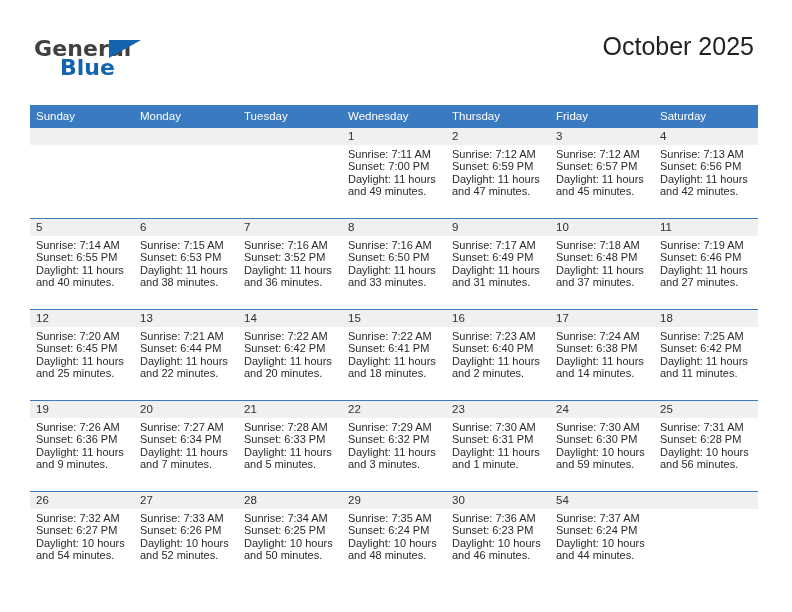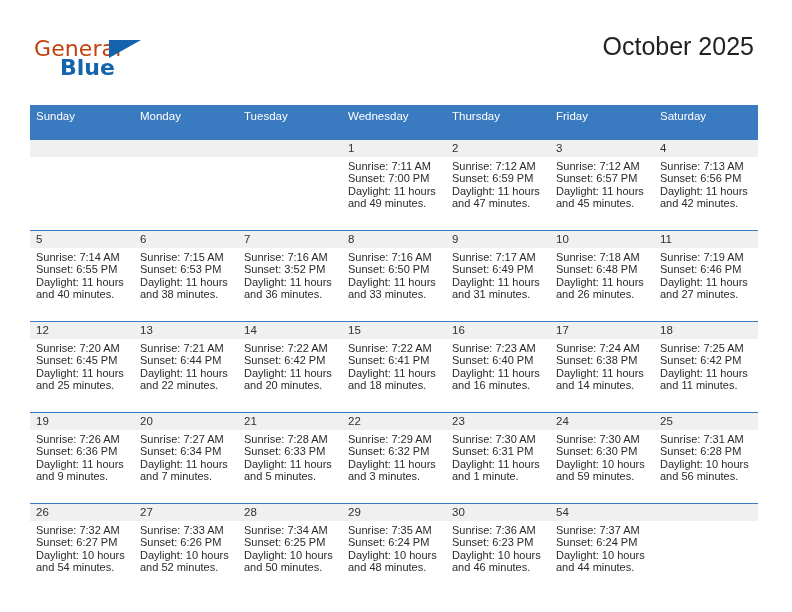--- a/index.html
+++ b/index.html
@@ -35,23 +35,23 @@
     top: 36px;
     width: 190px;
     height: 48px;
   }
   .logo-general {
     position: absolute;
     left: 0;
     top: 0;
     font-size: 22px;
     letter-spacing: 0.1px;
-    color: #c2410c;
+    color: #404040;
     font-family: "DejaVu Sans", sans-serif;
-    font-weight: 400;
+    font-weight: 700;
   }
   .logo-blue {
     position: absolute;
     left: 26px;
     top: 19px;
     font-size: 22px;
     color: #1463ad;
     font-family: "DejaVu Sans", sans-serif;
     font-weight: 700;
   }
@@ -95,21 +95,21 @@
     width: 728px;
     border-collapse: collapse;
     table-layout: fixed;
   }
   .calendar th {
     background: #3a7ac0;
     color: #ffffff;
     font-size: 11.5px;
     font-weight: normal;
     text-align: left;
-    padding: 4px 0 17px 6px;
+    padding: 4px 0 5px 6px;
     line-height: 14px;
   }
   .calendar td {
     vertical-align: top;
     padding: 0;
     border-top: 1.6px solid #3a7ac0;
     width: 104px;
     height: 90px;
     background: #ffffff;
   }
@@ -291,21 +291,21 @@
               </div>
             </div>
           </td>
           <td>
             <div class="cell">
               <div class="daynum-strip">10</div>
               <div class="details">
                 <div>Sunrise: 7:18 AM</div>
                 <div>Sunset: 6:48 PM</div>
                 <div>Daylight: 11 hours</div>
-                <div>and 26 minutes.</div>
+                <div>and 37 minutes.</div>
               </div>
             </div>
           </td>
           <td>
             <div class="cell">
               <div class="daynum-strip">11</div>
               <div class="details">
                 <div>Sunrise: 7:19 AM</div>
                 <div>Sunset: 6:46 PM</div>
                 <div>Daylight: 11 hours</div>
@@ -359,21 +359,21 @@
               </div>
             </div>
           </td>
           <td>
             <div class="cell">
               <div class="daynum-strip">16</div>
               <div class="details">
                 <div>Sunrise: 7:23 AM</div>
                 <div>Sunset: 6:40 PM</div>
                 <div>Daylight: 11 hours</div>
-                <div>and 16 minutes.</div>
+                <div>and 2 minutes.</div>
               </div>
             </div>
           </td>
           <td>
             <div class="cell">
               <div class="daynum-strip">17</div>
               <div class="details">
                 <div>Sunrise: 7:24 AM</div>
                 <div>Sunset: 6:38 PM</div>
                 <div>Daylight: 11 hours</div>

